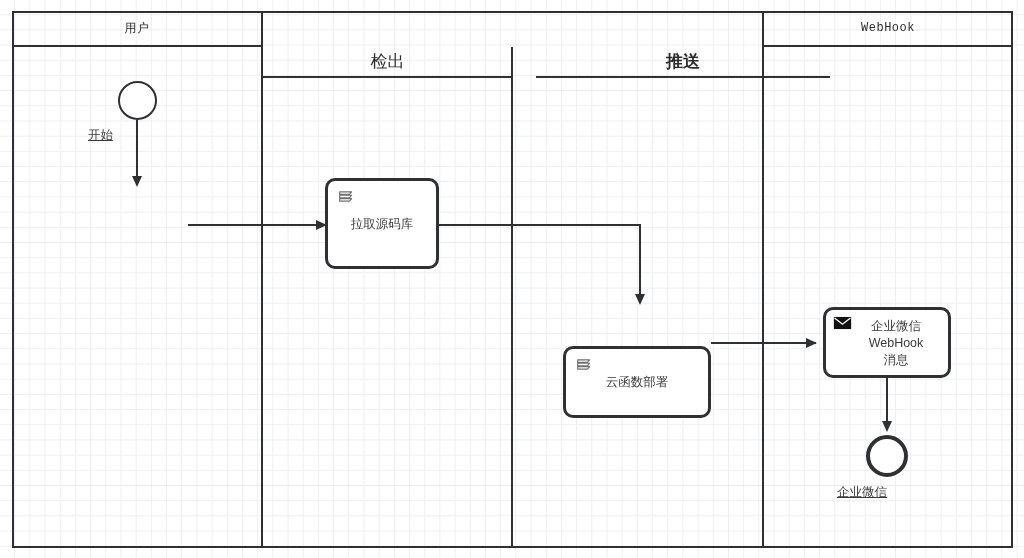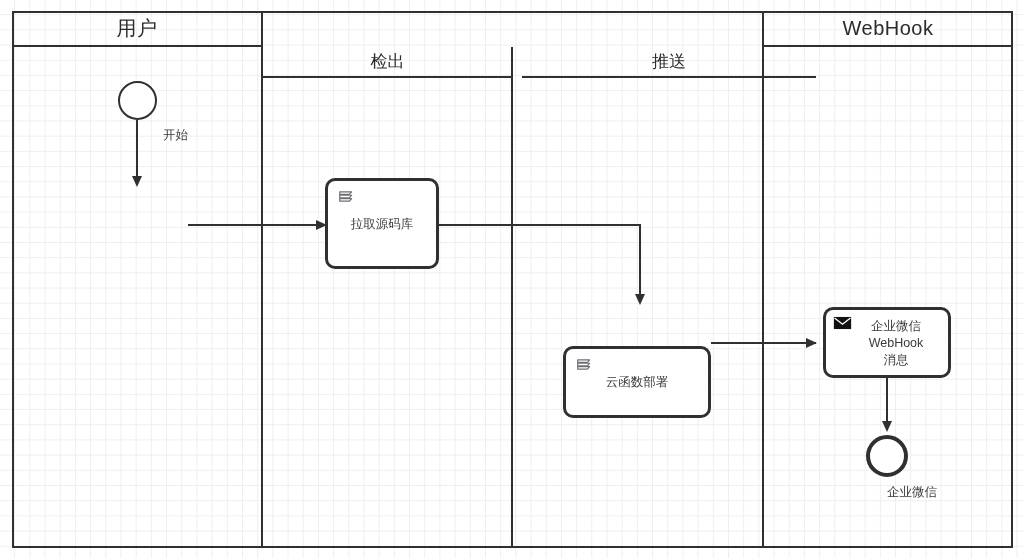--- a/index.html
+++ b/index.html
@@ -32,24 +32,25 @@
     box-sizing: border-box;
     background: transparent;
   }
   .lane-header {
     position: absolute;
     box-sizing: border-box;
     border-bottom: 2px solid #2e3033;
     display: flex;
     align-items: center;
     justify-content: center;
-    font-size: 20px;
+    font-size: 12px;
     color: #2b2b2b;
     letter-spacing: .5px;
     background: transparent;
+    font-family: Liberation Mono, monospace;
   }
   .lane-divider {
     position: absolute;
     width: 2px;
     background: #2e3033;
   }
   .sublane-header {
     position: absolute;
     box-sizing: border-box;
     border-bottom: 2px solid #2e3033;
@@ -70,24 +71,25 @@
   .event {
     position: absolute;
     box-sizing: border-box;
     border-radius: 50%;
     background: #ffffff;
   }
   .event.start { border: 2.2px solid #2e3033; }
   .event.end   { border: 4px solid #2e3033; }
   .event-label {
     position: absolute;
-    text-align: right;
+    text-align: left;
     font-size: 12.5px;
     color: #3a3a3a;
     white-space: nowrap;
+    text-decoration: underline;
   }
 
   
   .task {
     position: absolute;
     box-sizing: border-box;
     border: 3px solid #2e3033;
     border-radius: 10px;
     background: #ffffff;
   }
@@ -146,21 +148,21 @@
   <div class="lane-header" style="left:763px; top:11px; width:250px; height:36px;">
     <span>WebHook</span>
   </div>
 
   <div class="lane-divider" style="left:261px; top:11px; height:537px;"></div>
   <div class="lane-divider" style="left:762px; top:11px; height:537px;"></div>
 
   <div class="sublane-header" style="left:263px; top:47px; width:249px; height:31px;">
     <span>检出</span>
   </div>
-  <div class="sublane-header" style="left:522px; top:47px; width:294px; height:31px;">
+  <div class="sublane-header" style="left:536px; top:47px; width:294px; height:31px;font-weight:bold;">
     <span>推送</span>
   </div>
   <div class="sublane-divider" style="left:511px; top:47px; height:501px;"></div>
 
   <div class="event start" style="left:118px; top:81px; width:39px; height:39px;"></div>
   <div class="event-label" style="left:88px; top:127px; width:100px;">开始</div>
 
   <div class="conn-v" style="left:136px; top:120px; height:64px;"></div>
   <div class="arrow-d" style="left:131.5px; top:176px;"></div>
 

